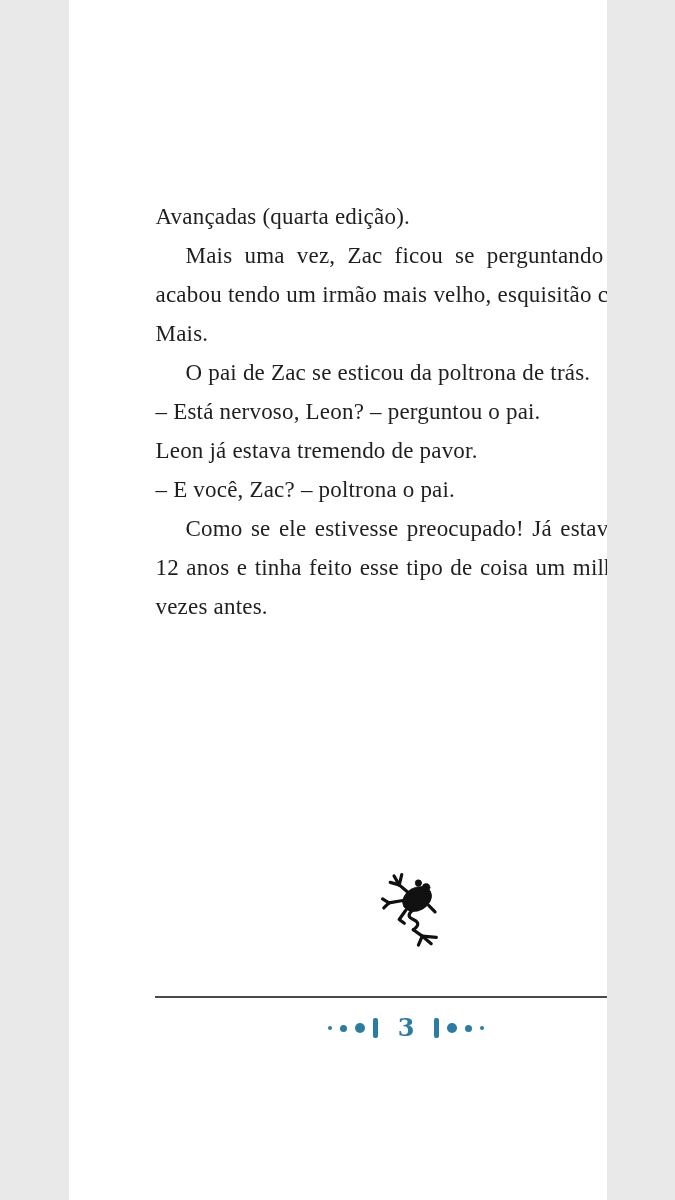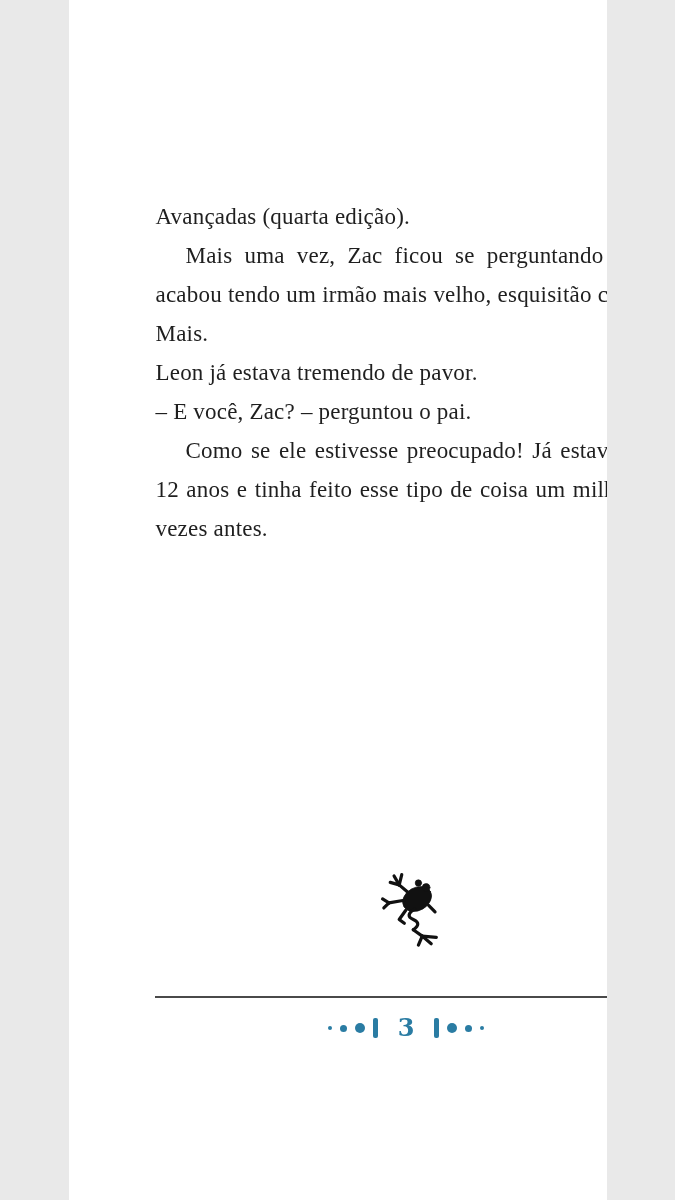--- a/index.html
+++ b/index.html
@@ -65,22 +65,24 @@
   }
 </style>
 </head>
 <body>
 
 <div class="page">
 
   <div class="text-block" id="text-block">
       <p class="para">Avançadas (quarta edição).</p>
       <p class="para indent">Mais uma vez, Zac ficou se perguntando como acabou tendo um irmão mais velho, esquisitão como o Mais.</p>
+      <p class="para indent">O pai de Zac se esticou da poltrona de trás.</p>
+      <p class="para">– Está nervoso, Leon? – perguntou o pai.</p>
       <p class="para">Leon já estava tremendo de pavor.</p>
-      <p class="para">– E você, Zac? – perguntou o pai.</p>
+      <p class="para">– E você, Zac? – poltrona o pai.</p>
       <p class="para indent">Como se ele estivesse preocupado! Já estava com 12 anos e tinha feito esse tipo de coisa um milhão de vezes antes.</p>
     </div>
 
   <div class="illustration">
     <svg viewBox="0 0 100 120" width="64" height="77" aria-hidden="true">
       <g fill="var(--ink)" stroke="var(--ink)" stroke-linecap="round" stroke-linejoin="round">
         <ellipse cx="58" cy="42" rx="24" ry="18" transform="rotate(-30 58 42)"></ellipse>
         <circle cx="72" cy="24" r="6"></circle>
         <circle cx="60" cy="17" r="5"></circle>
         <g stroke-width="5" fill="none">

